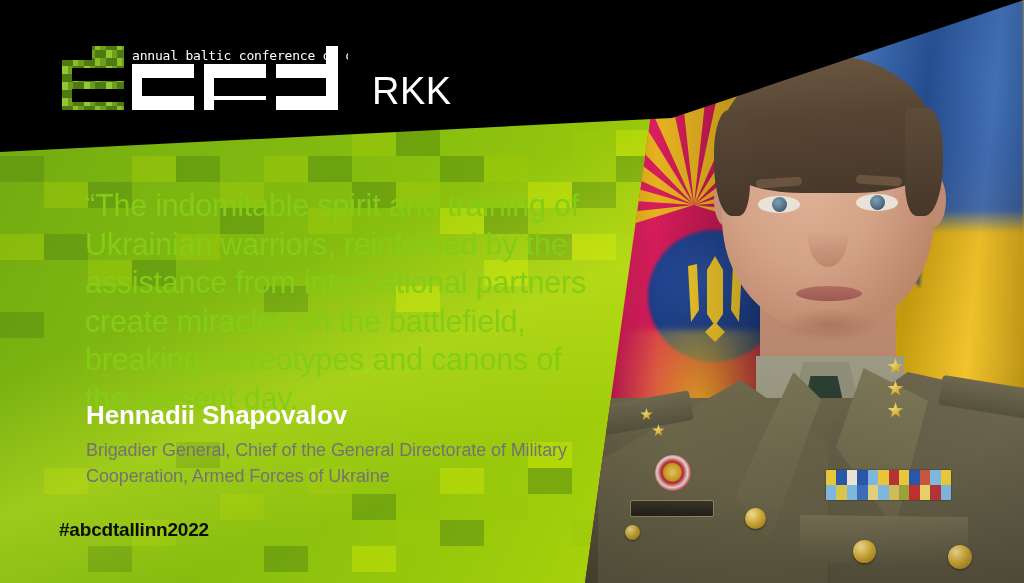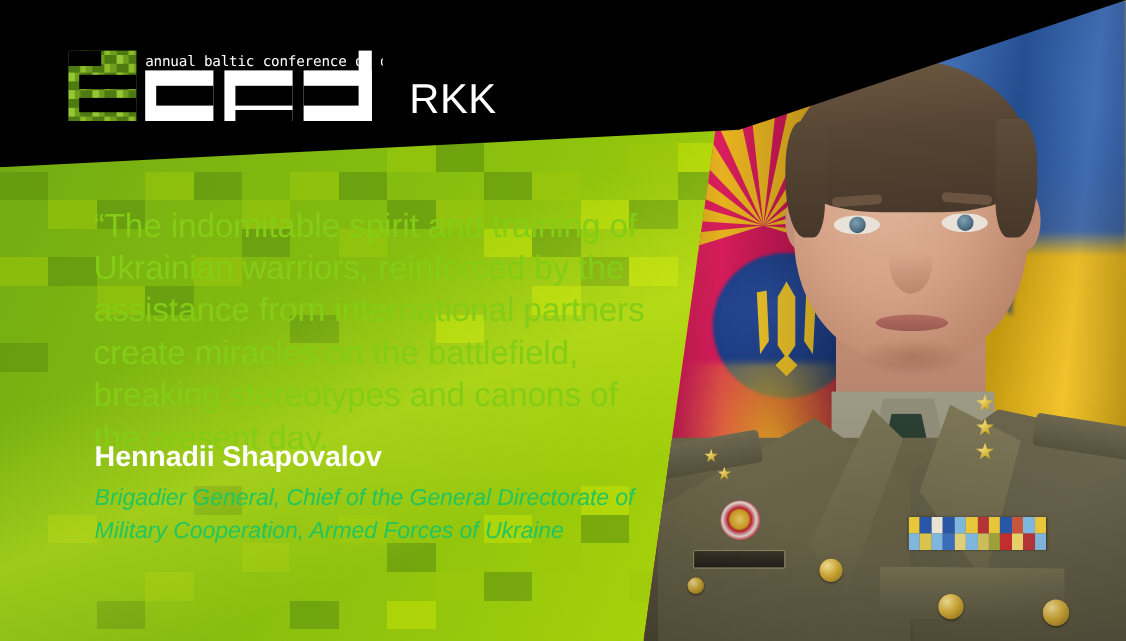--- a/index.html
+++ b/index.html
@@ -331,27 +331,26 @@
     left:86px; top:400px;
     color:#ffffff;
     font-size:26px;
     font-weight:700;
     letter-spacing:-.1px;
   }
   #speaker-title{
     position:absolute;
     left:86px; top:438px;
     width:520px;
-    color:#22c55e;
-    font-size:21px;
+    color:#737373;
+    font-size:18px;
     font-weight:400;
     line-height:1.42;
     letter-spacing:-.1px;
     white-space:pre-line;
-    font-style:italic;
   }
   #hashtag{
     position:absolute;
     left:59px; top:519px;
     color:#0b0d08;
     font-size:19px;
     font-weight:700;
     letter-spacing:-.2px;
   }
 </style>
@@ -573,14 +572,15 @@
     </div>
 
     <div id="rkk-icds">
       <span>RKK</span>
     </div>
   </div>
 
   <div id="quote">“The indomitable spirit and training of Ukrainian warriors, reinforced by the assistance from international partners create miracles on the battlefield, breaking stereotypes and canons of the present day.</div>
   <div id="speaker-name">Hennadii Shapovalov</div>
   <div id="speaker-title">Brigadier General, Chief of the General Directorate of Military Cooperation, Armed Forces of Ukraine</div>
+  <div id="hashtag">#abcdtallinn2022</div>
 
 </div>
 
 </body></html>

